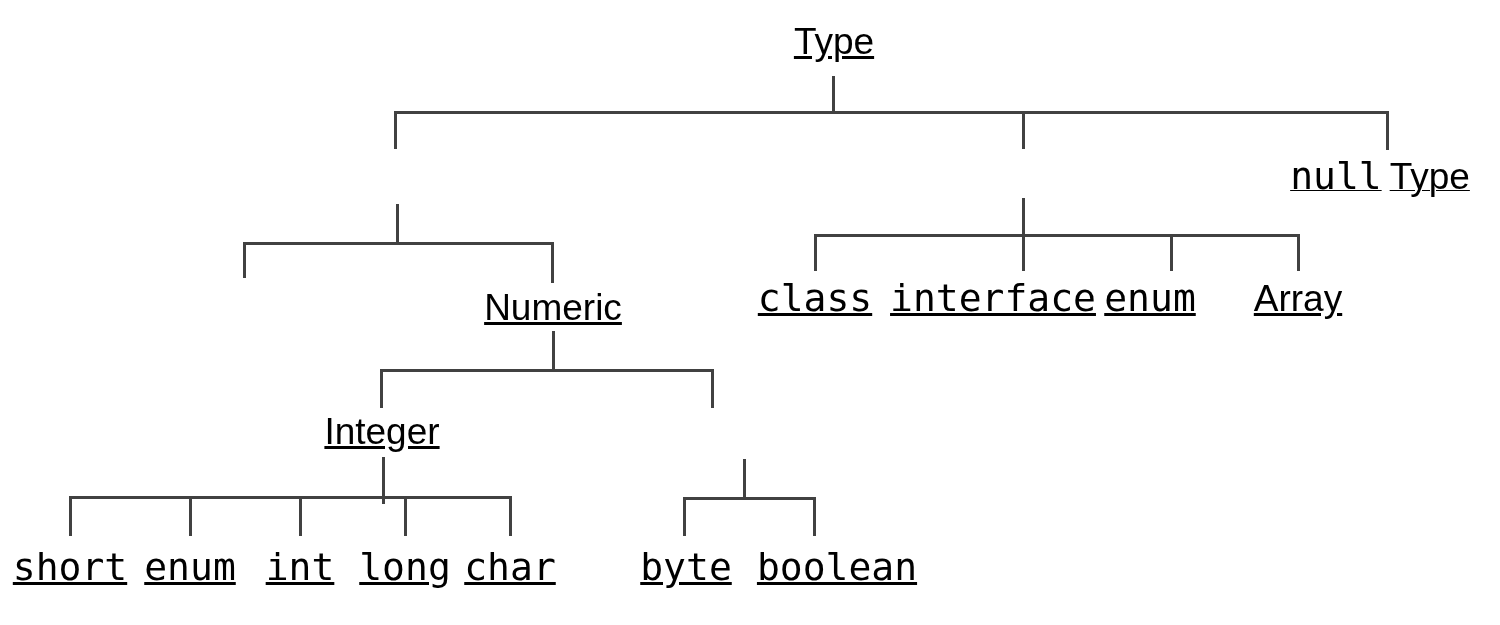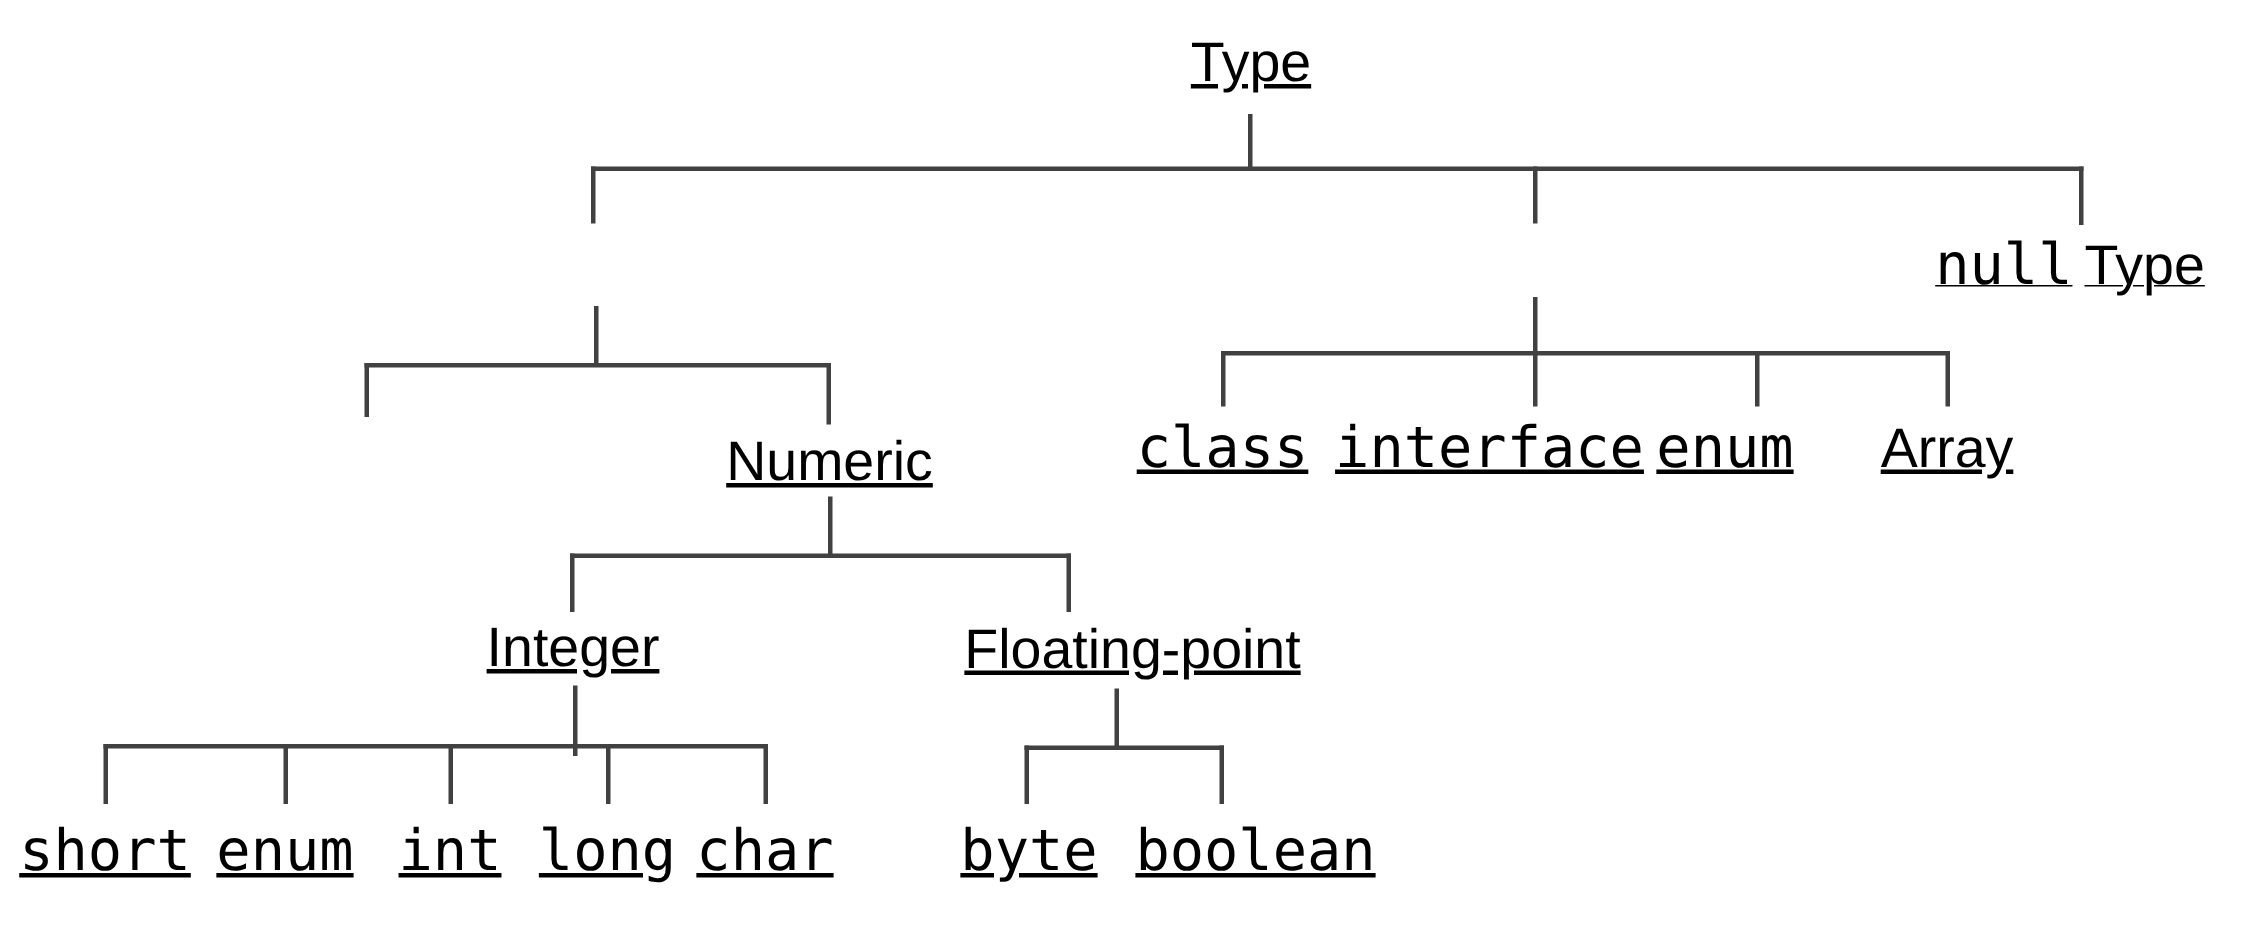--- a/index.html
+++ b/index.html
@@ -48,21 +48,20 @@
   </div>
 
   <div class="node sans" style="left:553px;  top:289px">Numeric</div>
 
   <div class="node mono" style="left:815px;  top:279px">class</div>
   <div class="node mono" style="left:993px;  top:279px">interface</div>
   <div class="node mono" style="left:1150px; top:279px">enum</div>
   <div class="node sans" style="left:1298px; top:280px">Array</div>
 
   <div class="node sans" style="left:382px;  top:413px">Integer</div>
-  <div class="node sans" style="left:755px;  top:414px">Floating-point</div>
 
   <div class="node mono" style="left:70px;  top:548px">short</div>
   <div class="node mono" style="left:190px; top:548px">enum</div>
   <div class="node mono" style="left:300px; top:548px">int</div>
   <div class="node mono" style="left:405px; top:548px">long</div>
   <div class="node mono" style="left:510px; top:548px">char</div>
   <div class="node mono" style="left:686px; top:548px">byte</div>
   <div class="node mono" style="left:837px; top:548px">boolean</div>
 
   <div class="line v" style="left:832px;  top:76px;  height:38px"></div>

